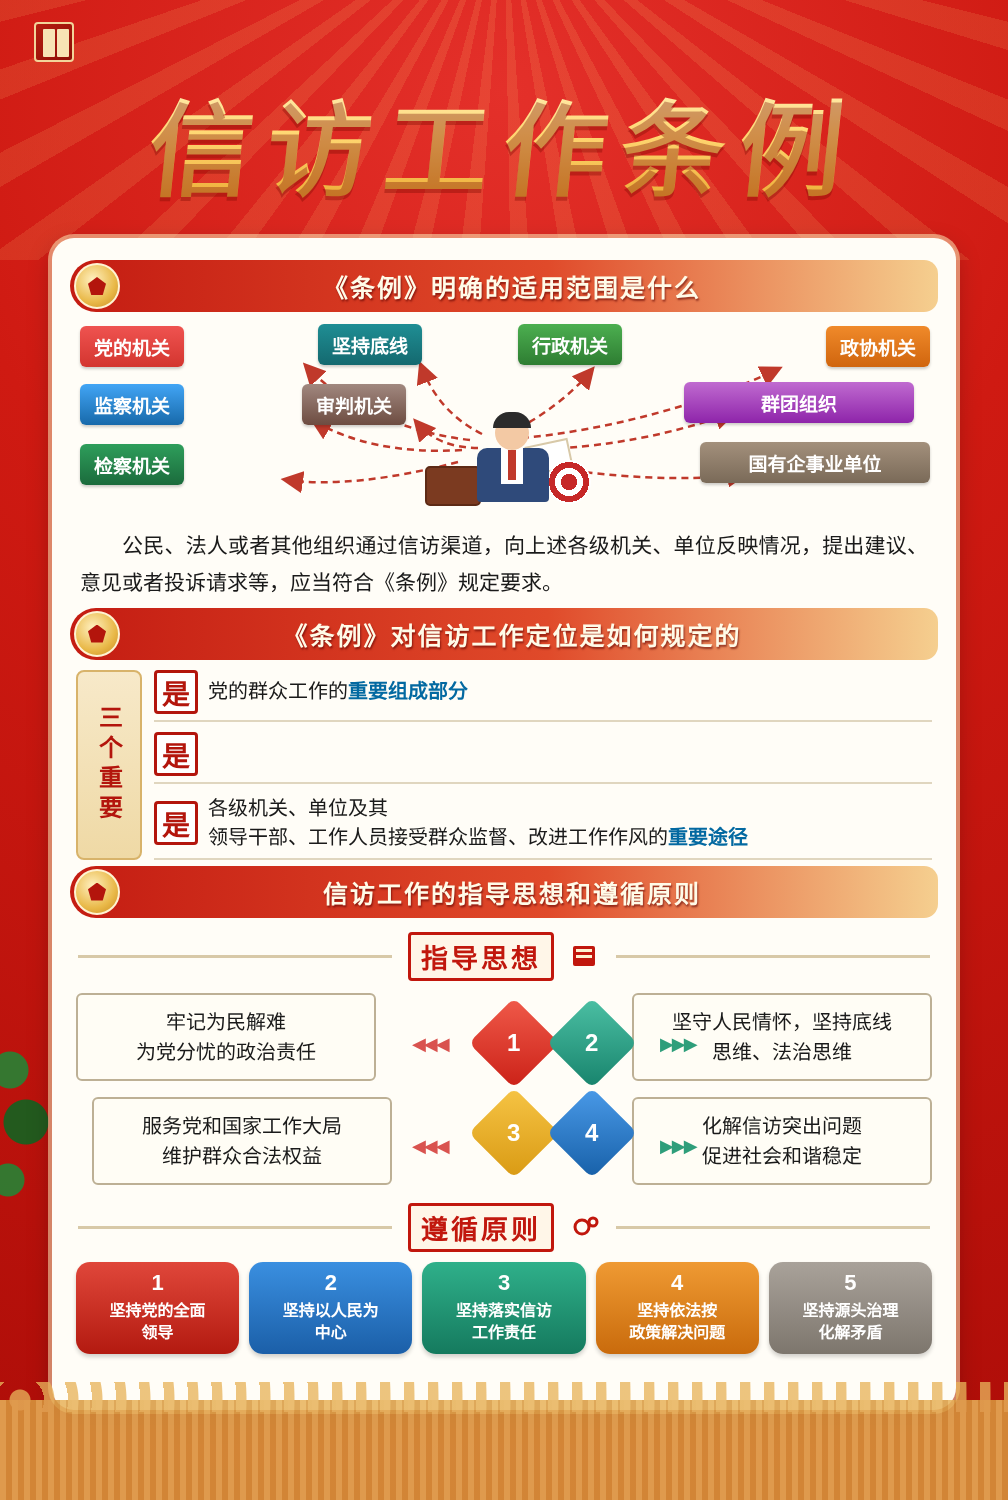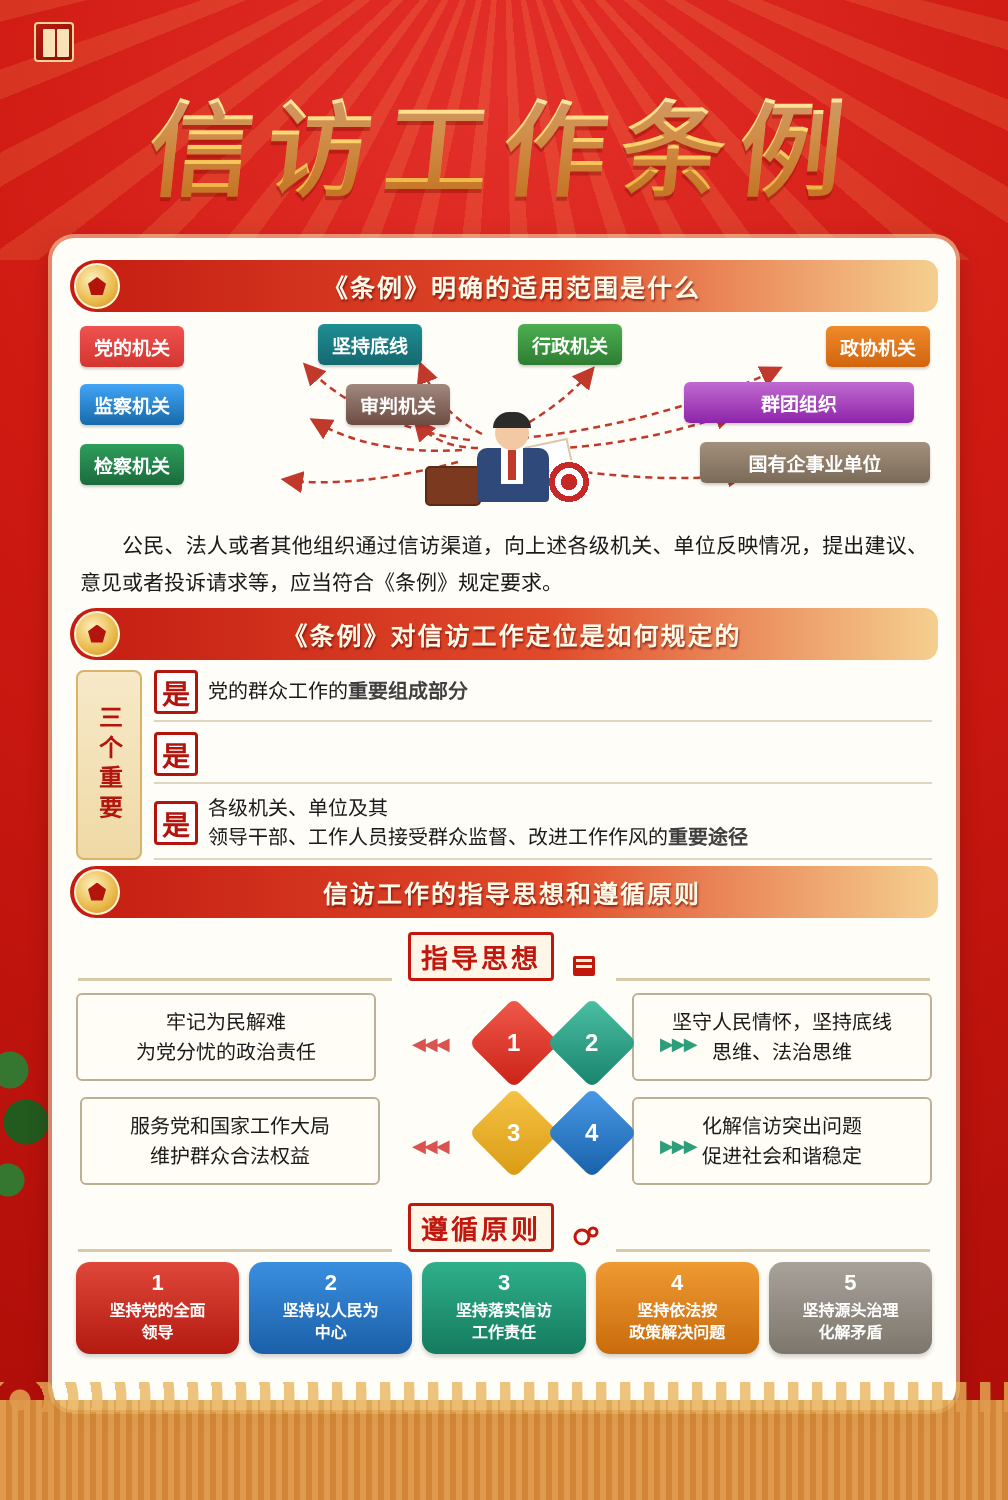--- a/index.html
+++ b/index.html
@@ -100,21 +100,21 @@
   .tag {
     position:absolute; color:#fff; font-size:19px; font-weight:bold;
     padding:7px 14px; border-radius:6px; white-space:nowrap;
     box-shadow:0 2px 3px rgba(0,0,0,.2);
   }
   .t1{left:10px;  top:4px;   background:linear-gradient(180deg,#ef5350,#d3352f);}
   .t2{left:248px; top:2px;   background:linear-gradient(180deg,#1f8e94,#14696f);}
   .t3{left:448px; top:2px;   background:linear-gradient(180deg,#4caf50,#2e7d32);}
   .t4{right:8px;  top:4px;   background:linear-gradient(180deg,#f08a2a,#d0650e);}
   .t5{left:10px;  top:62px;  background:linear-gradient(180deg,#42a5f5,#1769aa);}
-  .t6{left:232px; top:62px;  background:linear-gradient(180deg,#a1887f,#6d4c41);margin-left:44px;}
+  .t6{left:232px; top:62px;  background:linear-gradient(180deg,#a1887f,#6d4c41);}
   .t7{right:24px;  top:60px;  background:linear-gradient(180deg,#c06bd0,#8e24aa); min-width:230px; text-align:center;}
   .t8{left:10px;  top:122px; background:linear-gradient(180deg,#2e9e5b,#1b6b3c);}
   .t9{right:8px;  top:120px; background:linear-gradient(180deg,#a3907c,#7a6a58); min-width:230px; text-align:center;}
   .center-figure {
     position:absolute; left:50%; top:86px; transform:translateX(-50%);
     width:190px; height:110px;
   }
   .cf-head{position:absolute;left:86px;top:8px;width:34px;height:34px;border-radius:50%;background:#f3c9a4;}
   .cf-hair{position:absolute;left:84px;top:4px;width:38px;height:16px;border-radius:16px 16px 0 0;background:#2b2b2b;}
   .cf-body{position:absolute;left:68px;top:40px;width:72px;height:54px;border-radius:10px 10px 4px 4px;background:#2f4a7a;}
@@ -142,40 +142,40 @@
     writing-mode:vertical-rl; letter-spacing:6px; padding:10px 0;
   }
   .three-rows { flex:1; display:flex; flex-direction:column; gap:10px; justify-content:center;}
   .trow { display:flex; align-items:center; gap:10px; border-bottom:2px solid #e0d6bf; padding-bottom:6px;}
   .shi {
     width:44px;height:44px;flex:none;border:3px solid #b3150c;border-radius:4px;
     color:#b3150c;font-size:28px;font-weight:bold;display:flex;align-items:center;justify-content:center;
     background:#fff;
   }
   .ttext { font-size:20px; line-height:1.45; color:#1a1a1a; }
-  .hl { color:#404040; font-weight:bold; }
-
-  
-  .sub-head { display:flex; align-items:flex-end; gap:16px; margin:14px 8px 8px; }
+  .hl { color:#0369a1; font-weight:bold; }
+
+  
+  .sub-head { display:flex; align-items:center; gap:16px; margin:14px 8px 8px; }
   .sub-line { flex:1; height:3px; background:#d8c9a8; }
   .sub-label {
     font-size:27px; font-weight:bold; color:#c1170d; letter-spacing:3px;
     padding:2px 10px; border:3px solid #c1170d; border-radius:4px; background:#fff6e8;
   }
   .sub-ico { width:30px;height:30px; flex:none; }
 
   .thought-grid { position:relative; height:200px; margin:0 6px; }
   .tbox {
     position:absolute; width:300px; border:2px solid #bdb095; border-radius:6px;
     background:#fffdf5; padding:12px 10px; text-align:center;
     font-size:20px; line-height:1.5; color:#1a1a1a;
   }
   .tb1{left:0;   top:4px;}
   .tb2{right:0;  top:4px;}
-  .tb3{left:4px;   top:108px;}
+  .tb3{left:16px;   top:108px;}
   .tb4{right:0;  top:108px;}
   .diamond {
     position:absolute; width:64px;height:64px; transform:rotate(45deg);
     border-radius:8px; display:flex; align-items:center; justify-content:center;
   }
   .diamond span{ transform:rotate(-45deg); color:#fff; font-size:24px; font-weight:bold;}
   .d1{left:406px; top:22px;  background:linear-gradient(135deg,#f05a4a,#cb2117);}
   .d2{left:484px; top:22px;  background:linear-gradient(135deg,#4cc0a4,#17836c);}
   .d3{left:406px; top:112px; background:linear-gradient(135deg,#f6c445,#d99a13);}
   .d4{left:484px; top:112px; background:linear-gradient(135deg,#4a9ae8,#1760a8);}

